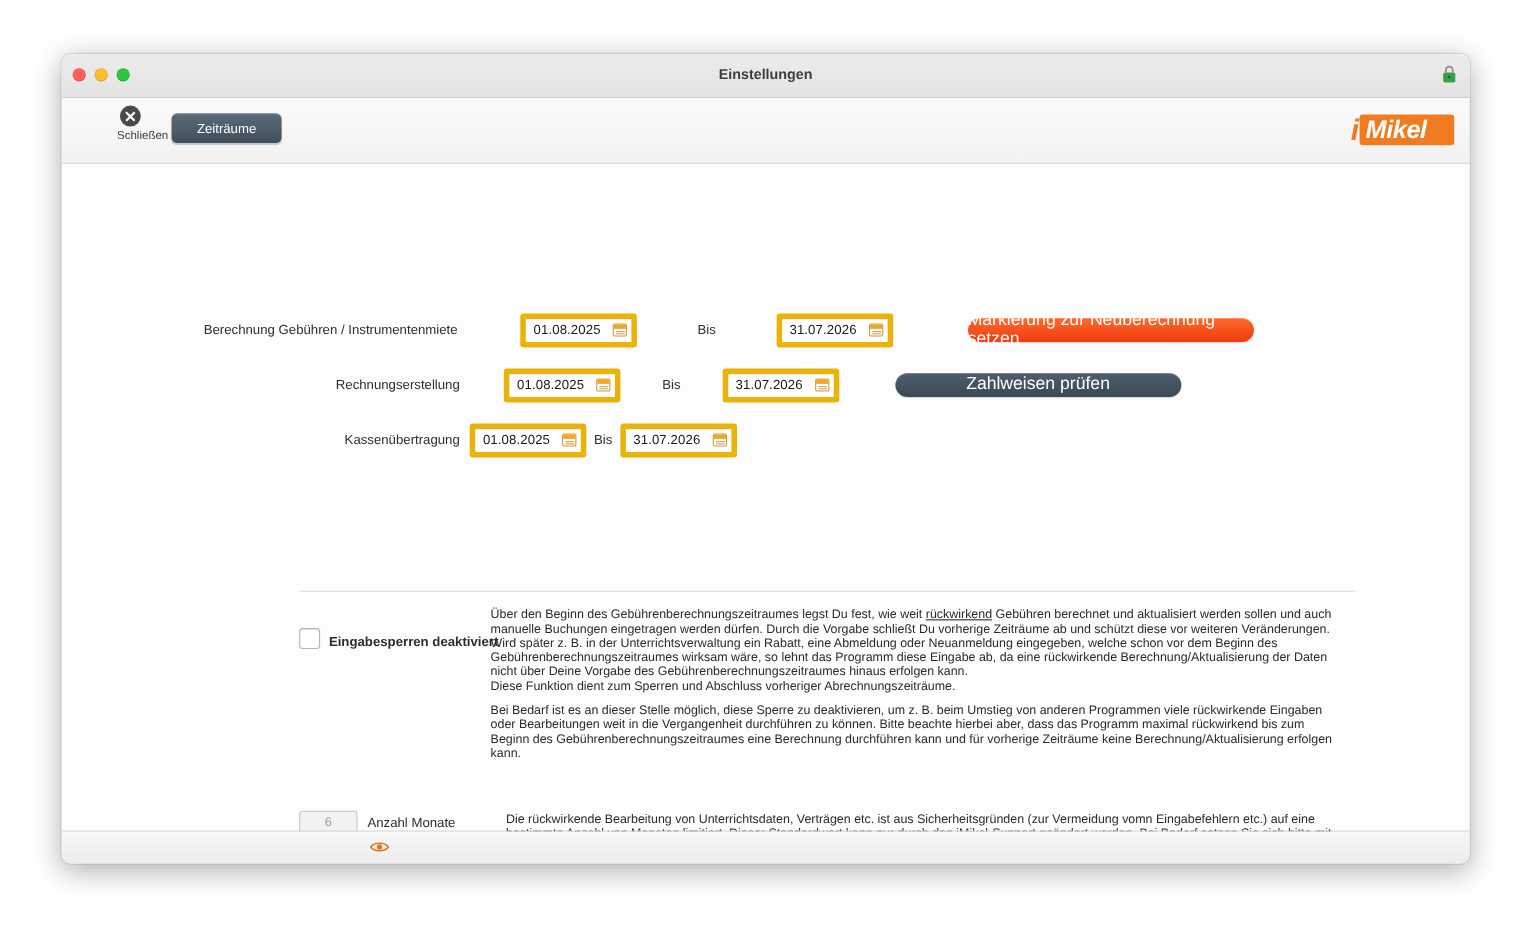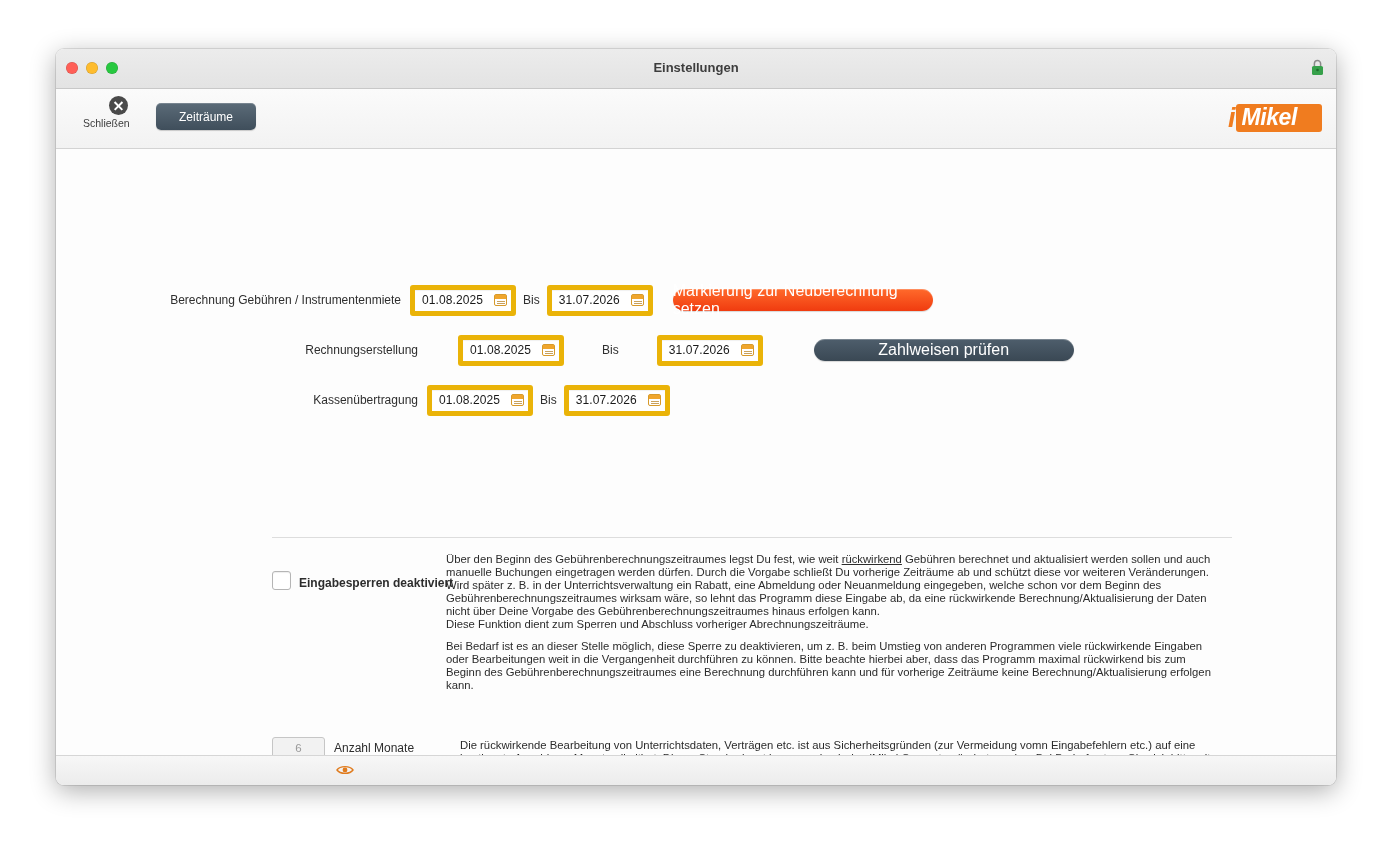--- a/index.html
+++ b/index.html
@@ -79,21 +79,21 @@
     position: relative;
     height: 59px;
     background: linear-gradient(to bottom, #fbfbfb, #f2f2f2);
     border-bottom: 1px solid #d3d3d3;
   }
   .tb-close {
     position: absolute;
     left: 27px;
     top: 7px;
     width: 70px;
-    text-align: left;
+    text-align: right;
     cursor: default;
   }
   .tb-close .x-circle {
     width: 19px; height: 19px;
     margin: 0 auto;
     border-radius: 50%;
     background: #4a4a4a;
     position: relative;
   }
   .tb-close .x-circle:before,
@@ -360,21 +360,21 @@
         <span>Zeiträume</span>
       </div>
       <div class="logo">
         <span class="i">i</span>
         <span class="mikel">Mikel</span>
       </div>
     </div>
 
     <div class="content">
 
-      <div class="row" style="left:95px; top:140px;">
+      <div class="row" style="left:110px; top:140px;gap:48px;">
         <div class="lbl">Berechnung Gebühren / Instrumentenmiete</div>
         <div class="datefield">
           <span class="val">01.08.2025</span>
           <span class="cal-icon"></span>
         </div>
         <span class="bis">Bis</span>
         <div class="datefield">
           <span class="val">31.07.2026</span>
           <span class="cal-icon"></span>
         </div>

